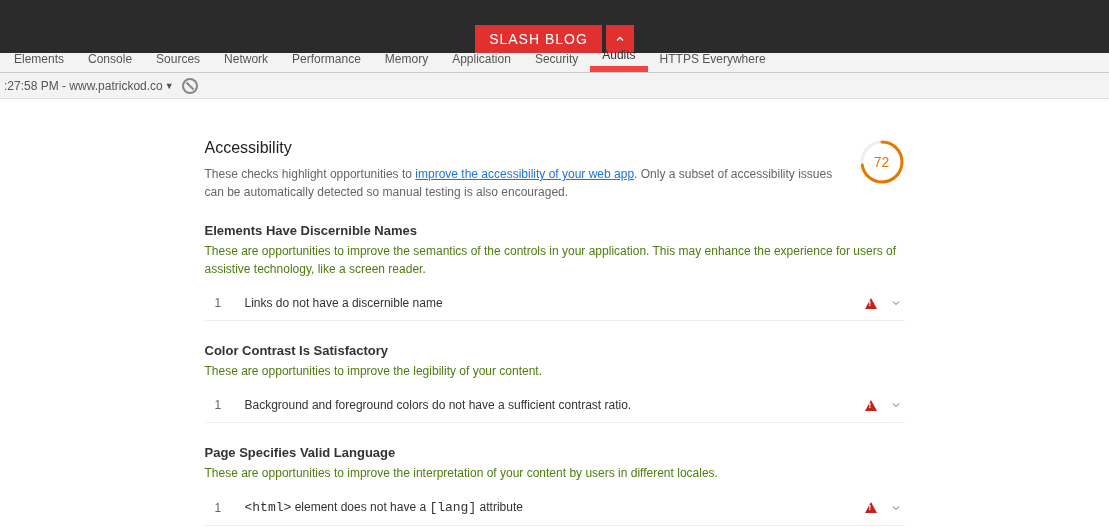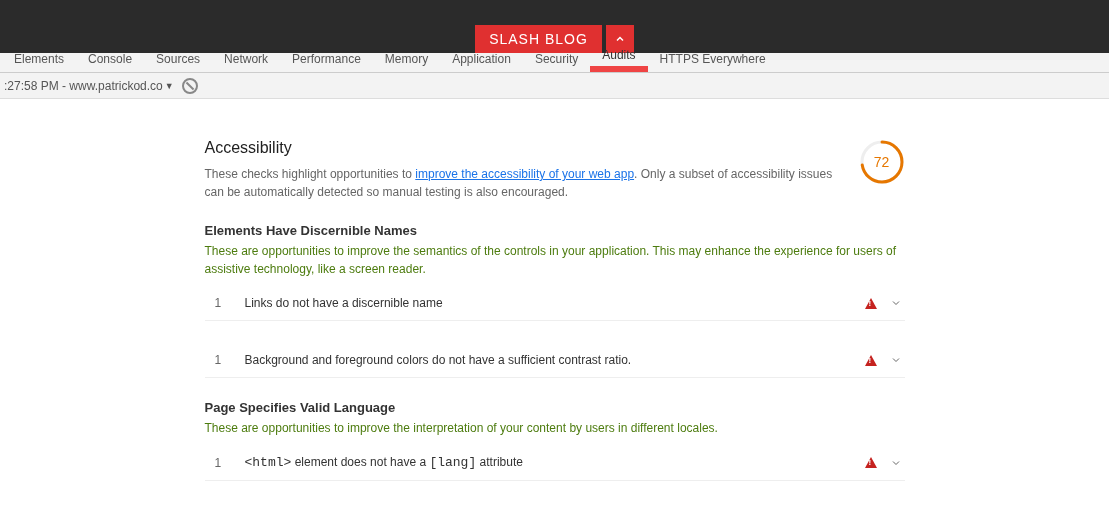--- a/index.html
+++ b/index.html
@@ -258,20 +258,22 @@
             <div class="title">Links do not have a discernible name</div>
             <div class="warn-icon"></div>
             <div class="chev">
               <svg viewBox="0 0 24 24">
                 <path d="M6 9l6 6 6-6" fill="none" stroke="#666" stroke-width="2"></path>
               </svg>
             </div>
           </div>
         </div>
         <div class="group">
+          <h3>Color Contrast Is Satisfactory</h3>
+          <div class="group-desc">These are opportunities to improve the legibility of your content.</div>
           <div class="audit-row">
             <div class="num">1</div>
             <div class="title">Background and foreground colors do not have a sufficient contrast ratio.</div>
             <div class="warn-icon"></div>
             <div class="chev">
               <svg viewBox="0 0 24 24">
                 <path d="M6 9l6 6 6-6" fill="none" stroke="#666" stroke-width="2"></path>
               </svg>
             </div>
           </div>

